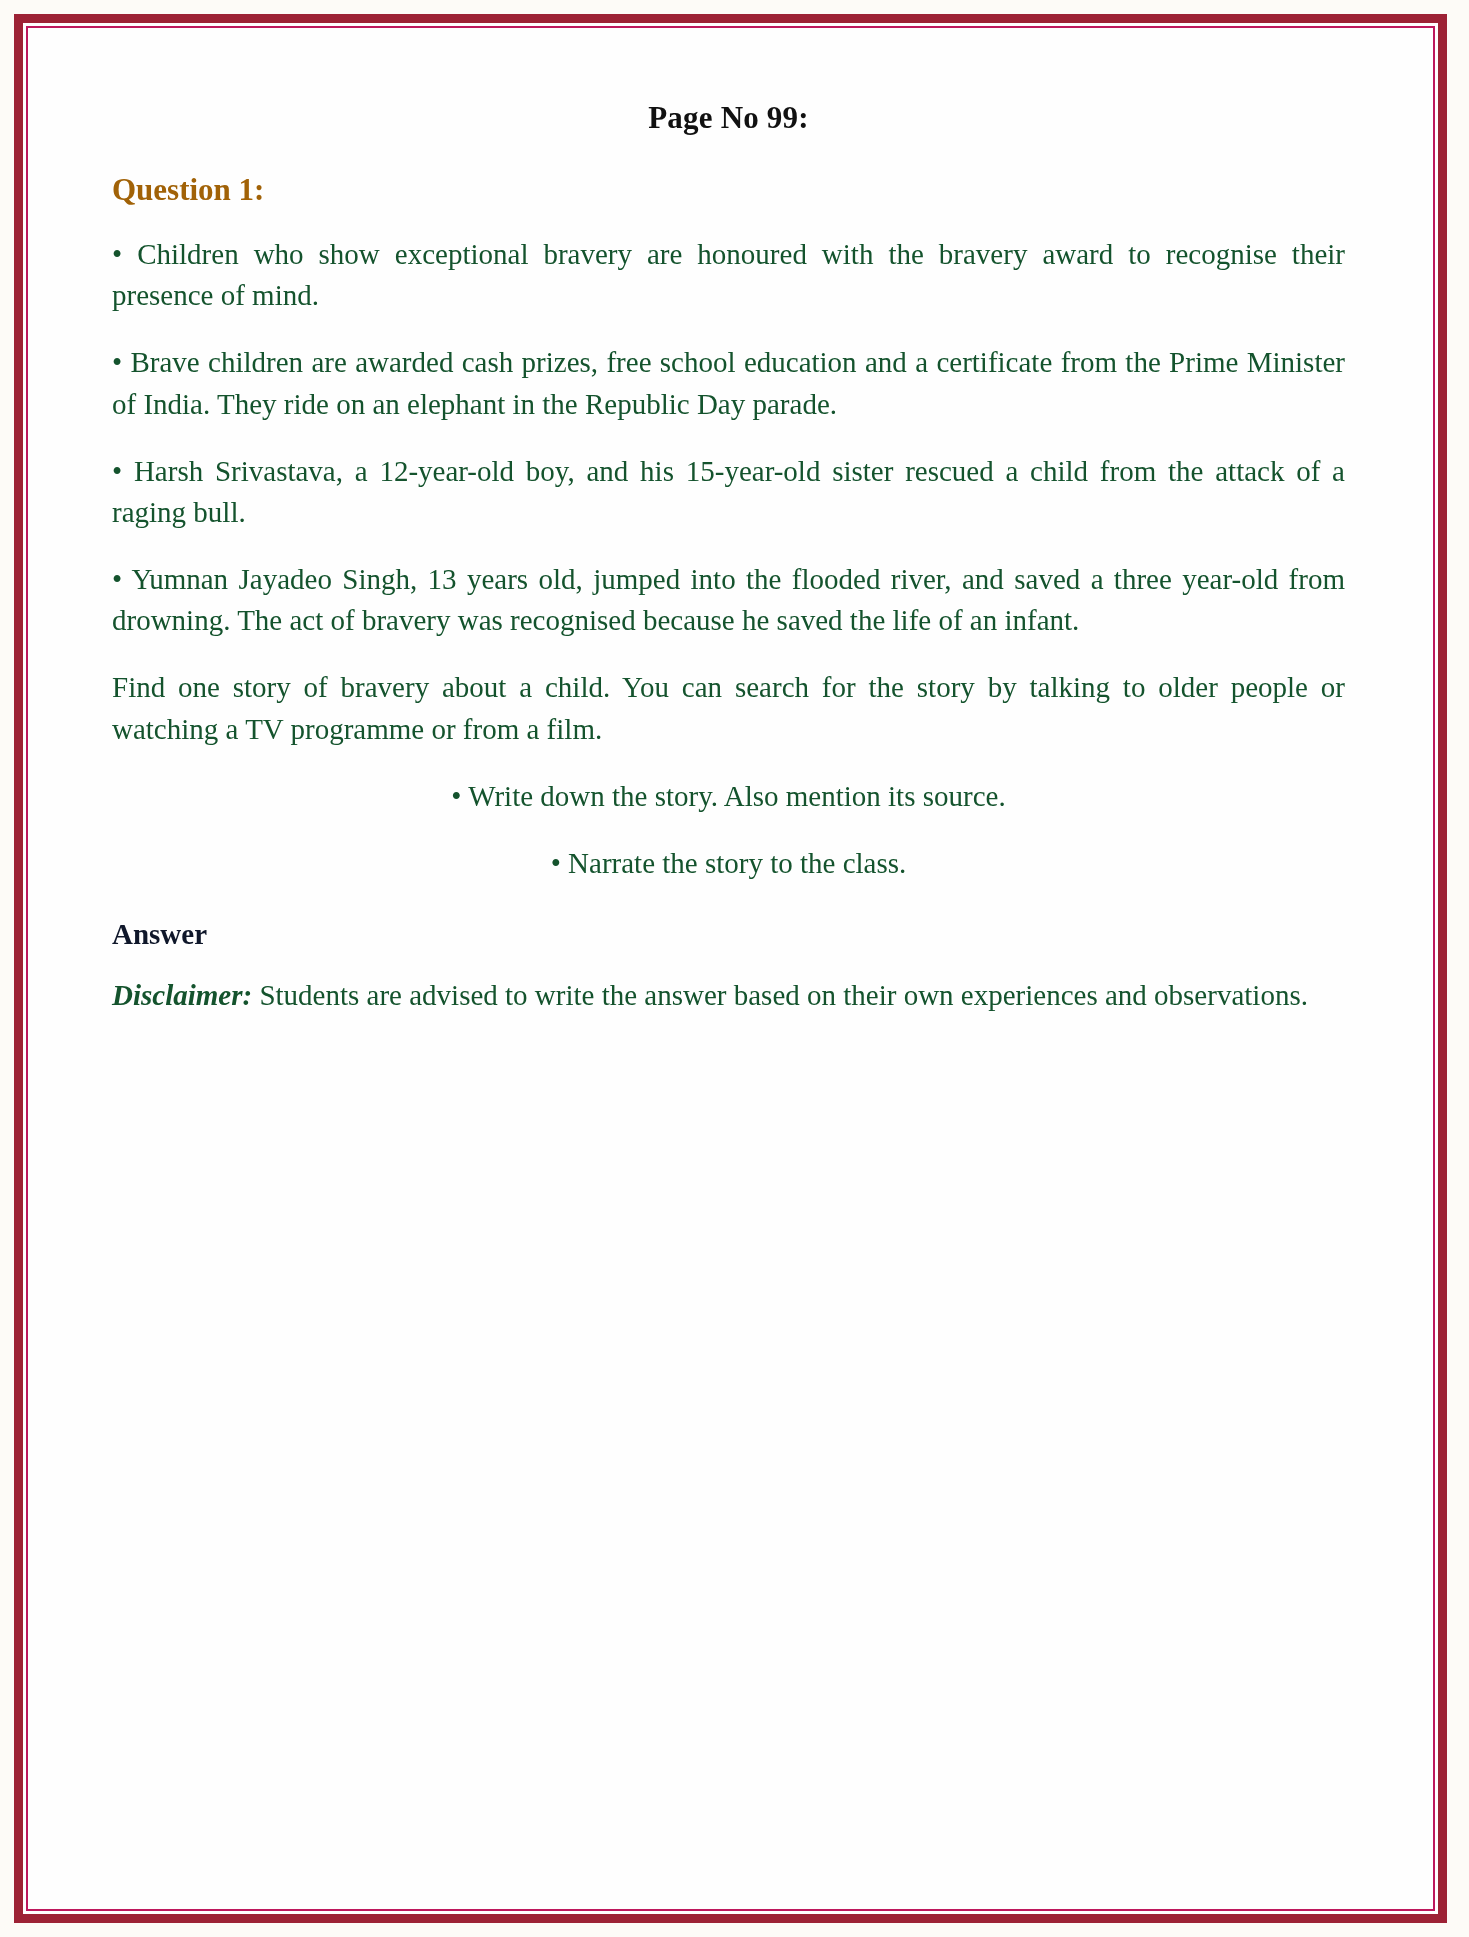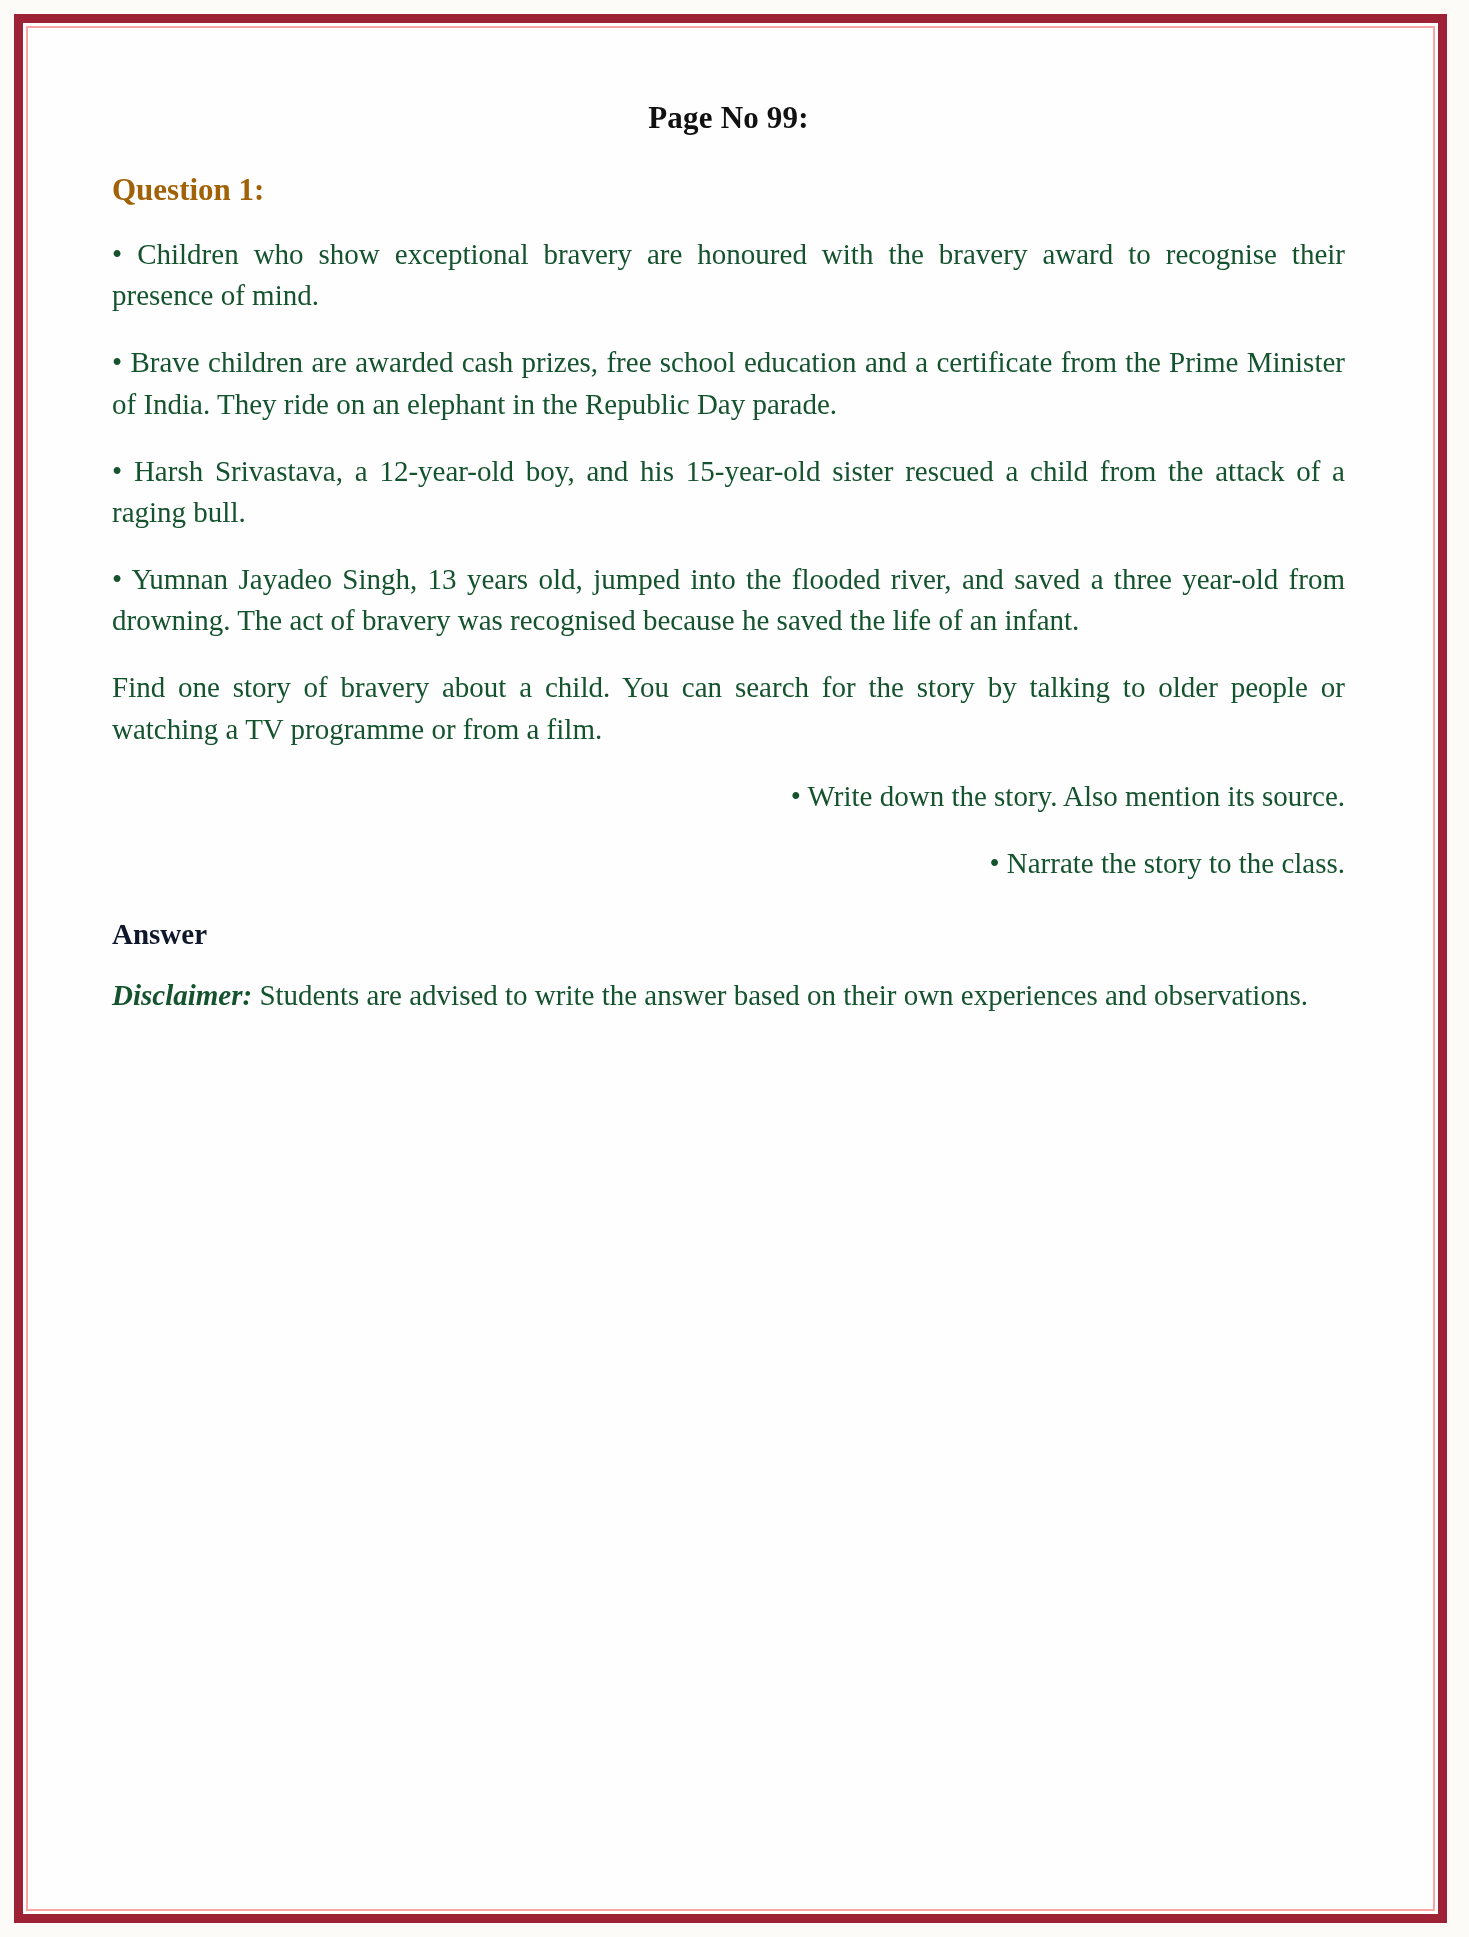--- a/index.html
+++ b/index.html
@@ -43,21 +43,21 @@
     height: 100%;
     border: 3px solid #ffffff;
     background: #ffffff;
   }
 
   .frame-hairline {
     position: relative;
     box-sizing: border-box;
     width: 100%;
     height: 100%;
-    border: 2px solid #fca5a5;
+    border: 2px solid #be185d;
     background: #fefefe;
     overflow: hidden;
   }
 
   
   .sheet {
     box-sizing: border-box;
     width: 100%;
     height: 100%;
     padding: 72px 88px 40px 84px;
@@ -90,21 +90,21 @@
   p.body-text {
     font-size: 29px;
     line-height: 1.42;
     color: #14532d;
     margin: 0 0 26px 0;
     text-align: justify;
     text-justify: inter-word;
   }
 
   p.body-text.no-justify {
-    text-align: right;
+    text-align: center;
   }
 
   p.body-text:last-child {
     margin-bottom: 0;
   }
 
   .bullet-mark {
     display: inline;
   }
 

